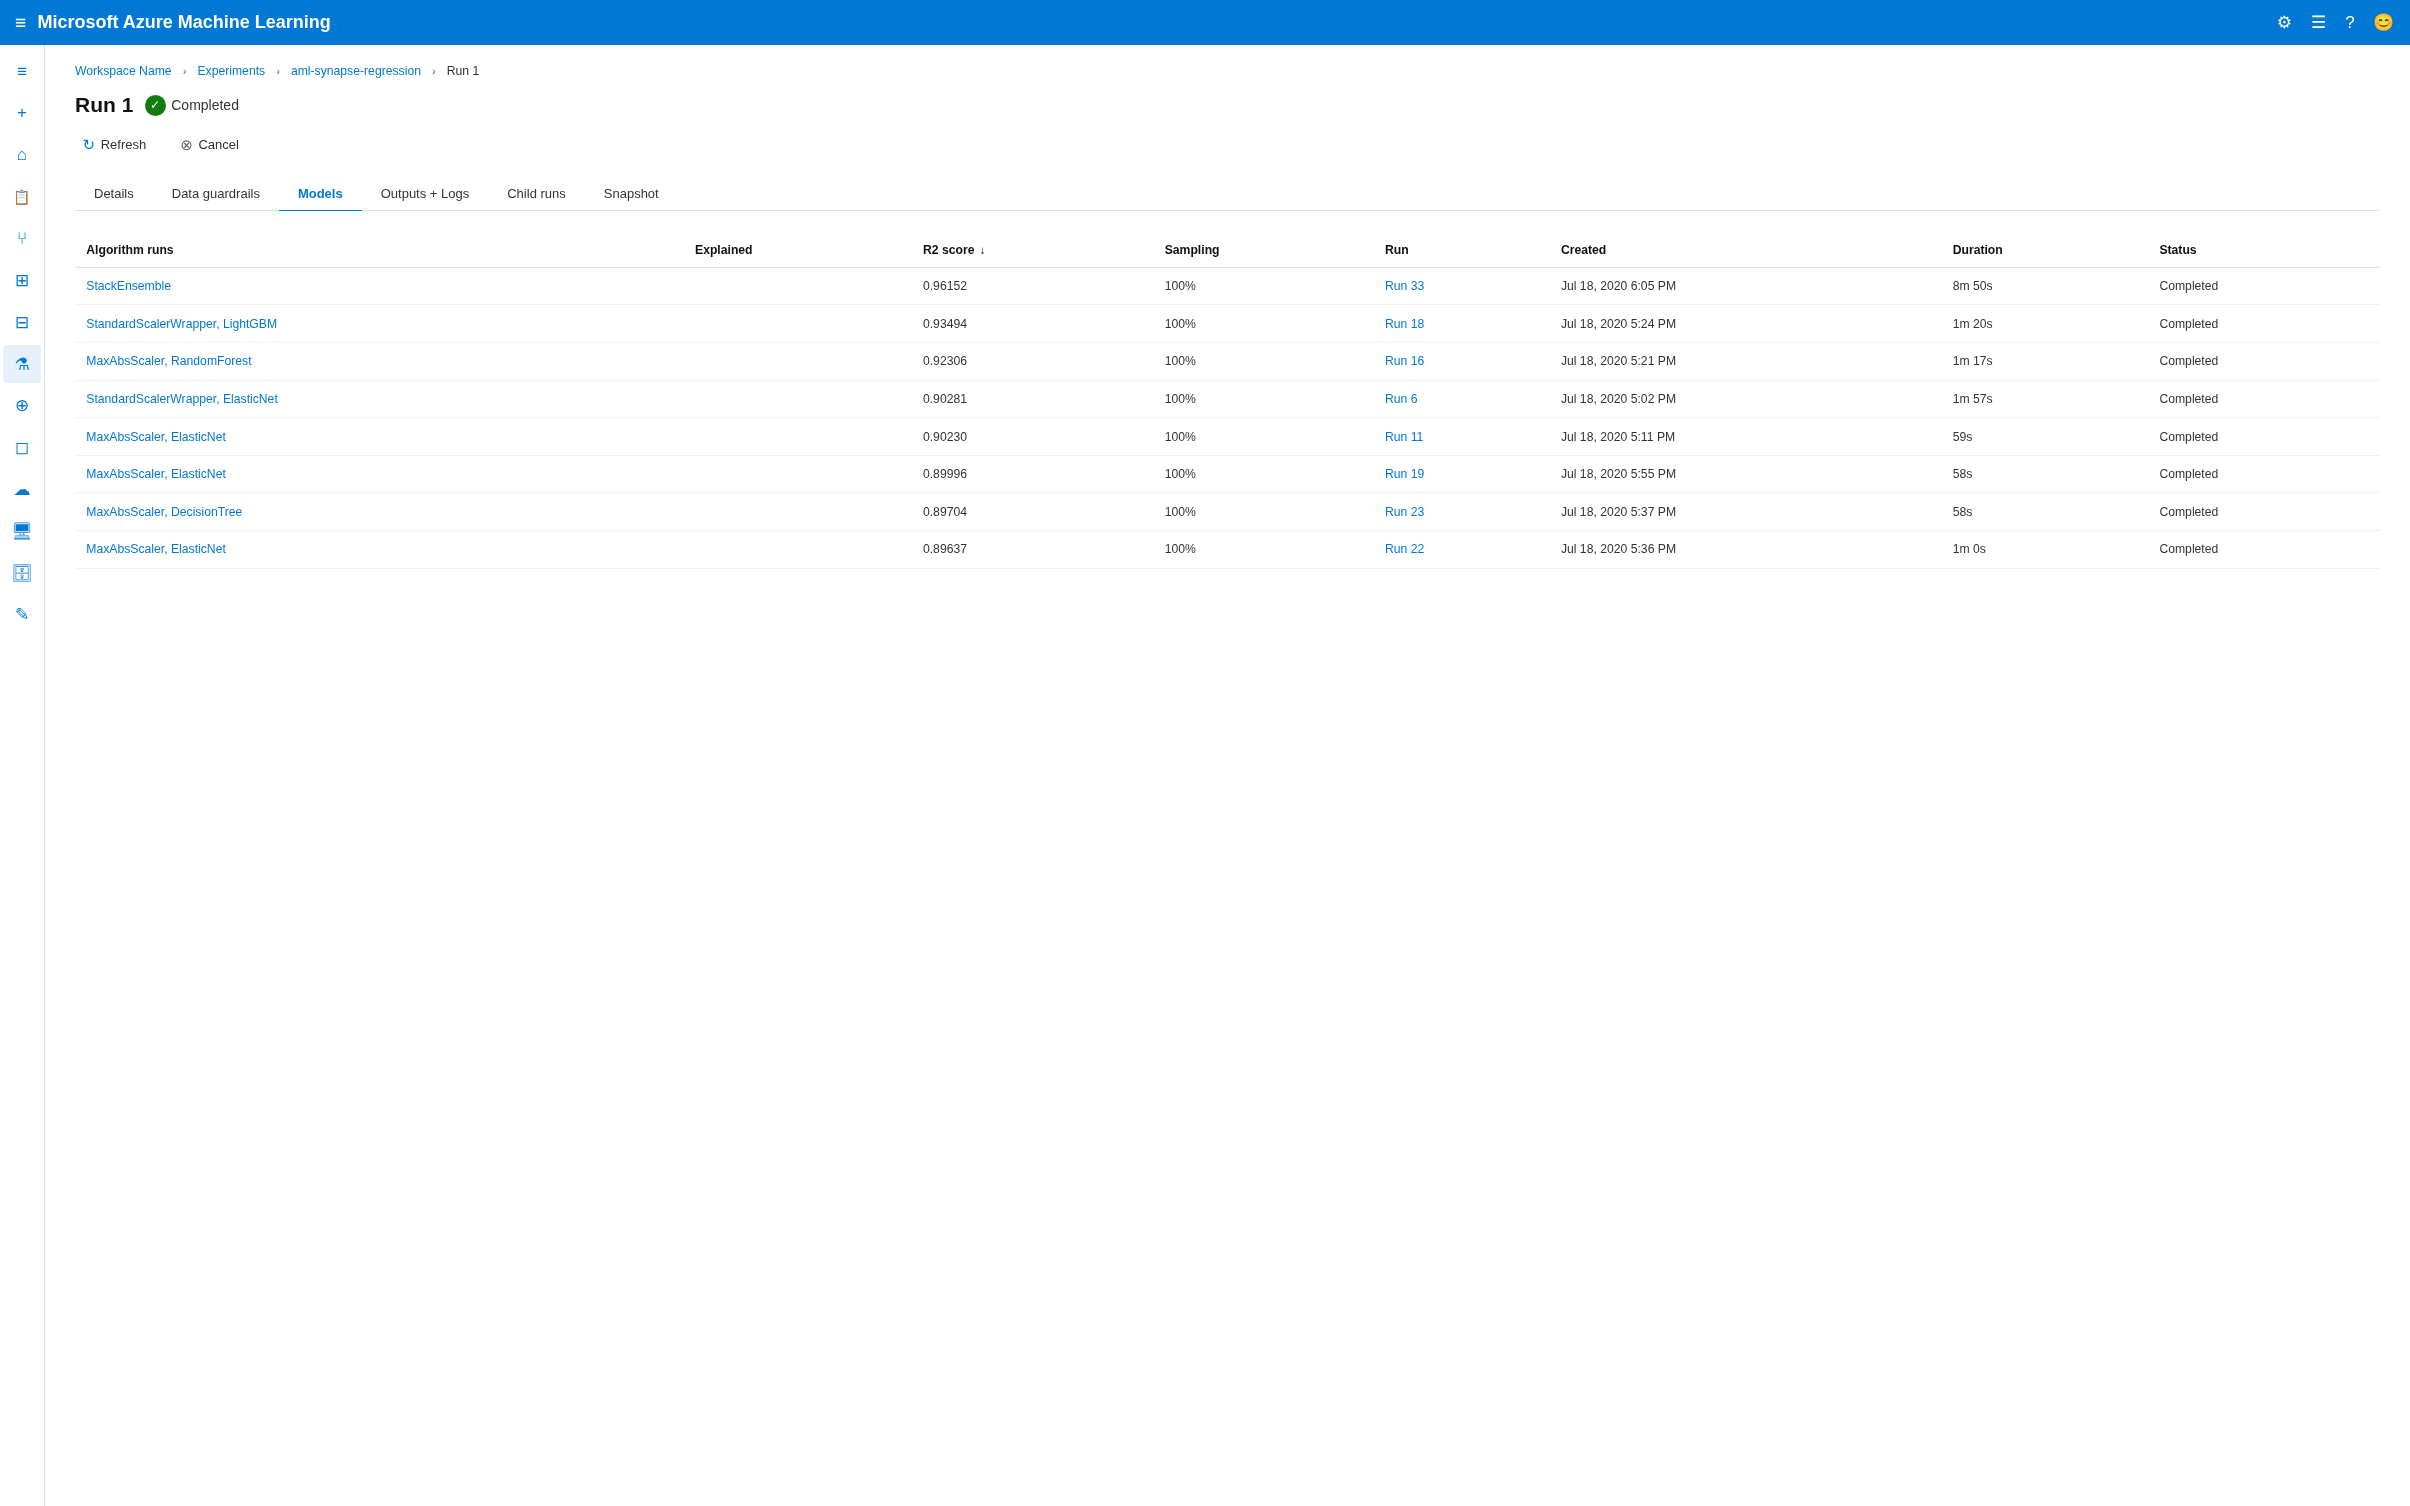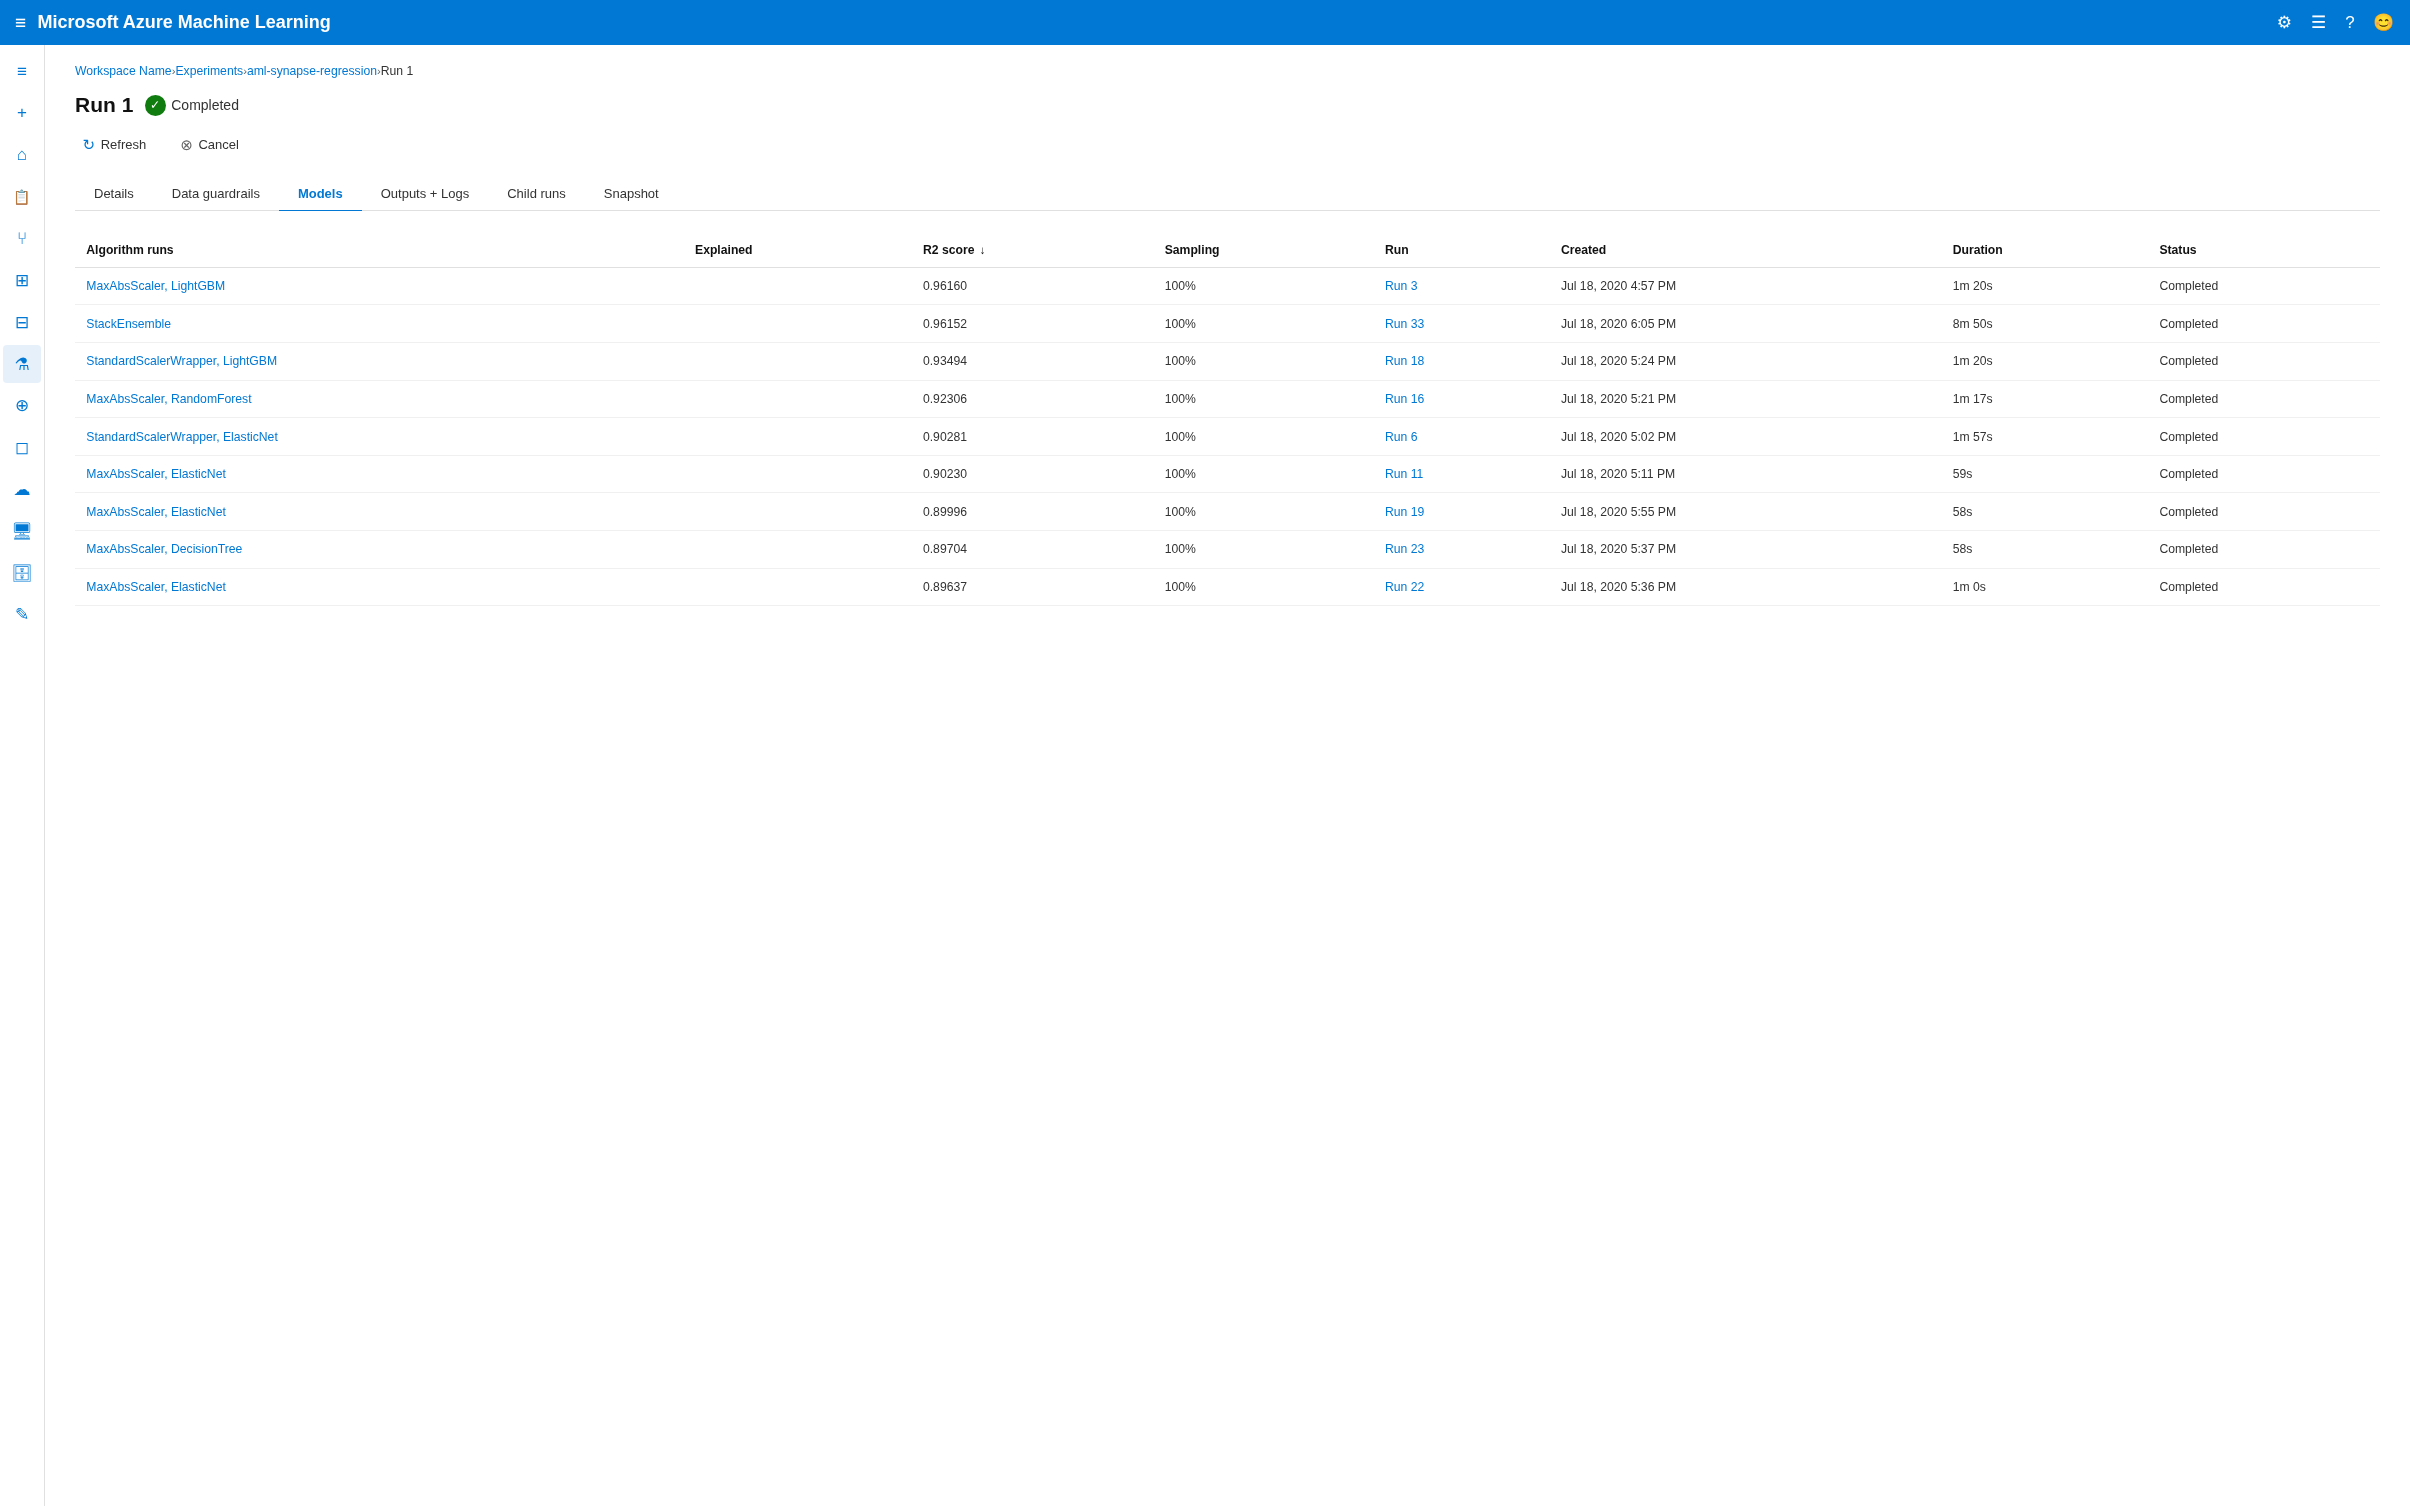--- a/index.html
+++ b/index.html
@@ -53,21 +53,21 @@
     .content {
       flex: 1;
       overflow-y: auto;
       padding: 19px 30px;
     }
 
     
     .breadcrumb {
       display: flex;
       align-items: center;
-      gap: 0;
+      gap: 11px;
       font-size: 12.2px;
       color: #0078d4;
       margin-bottom: 15px;
     }
     .breadcrumb a { color: #0078d4; text-decoration: none; cursor: pointer; }
     .breadcrumb .sep { color: #666; font-size: 11.3px; }
     .breadcrumb .current { color: #333; }
 
     
     .page-header {
@@ -245,30 +245,20 @@
           <th>Explained</th>
           <th style="cursor:pointer;">R2 score <span class="sort-arrow">↓</span></th>
           <th>Sampling</th>
           <th>Run</th>
           <th>Created</th>
           <th>Duration</th>
           <th>Status</th>
         </tr>
       </thead>
       <tbody id="table-body">
-      <tr>
-            <td><a class="link-cell">MaxAbsScaler, LightGBM</a></td>
-            <td></td>
-            <td>0.96160</td>
-            <td>100%</td>
-            <td><a class="link-cell">Run 3</a></td>
-            <td>Jul 18, 2020 4:57 PM</td>
-            <td>1m 20s</td>
-            <td>Completed</td>
-          </tr>
           <tr>
             <td><a class="link-cell">StackEnsemble</a></td>
             <td></td>
             <td>0.96152</td>
             <td>100%</td>
             <td><a class="link-cell">Run 33</a></td>
             <td>Jul 18, 2020 6:05 PM</td>
             <td>8m 50s</td>
             <td>Completed</td>
           </tr>

